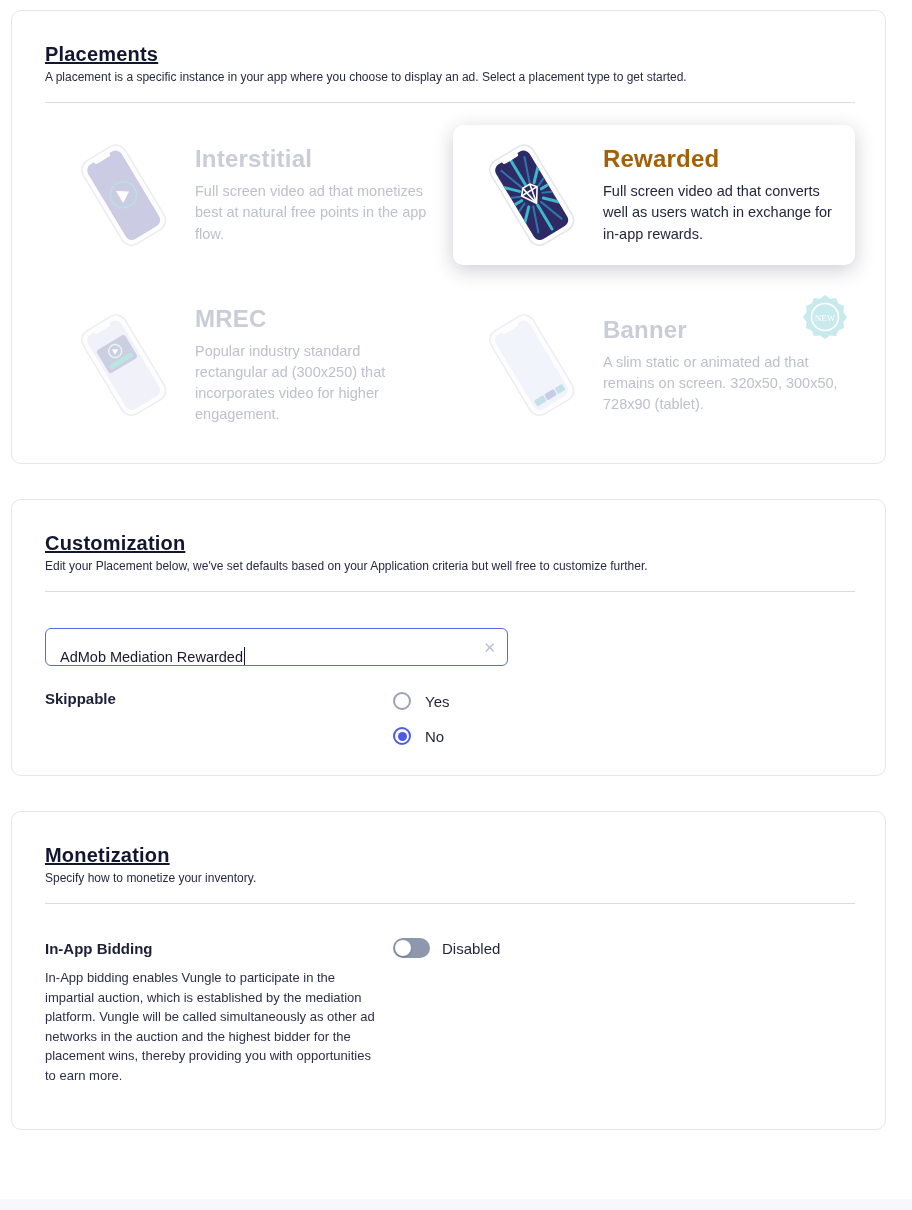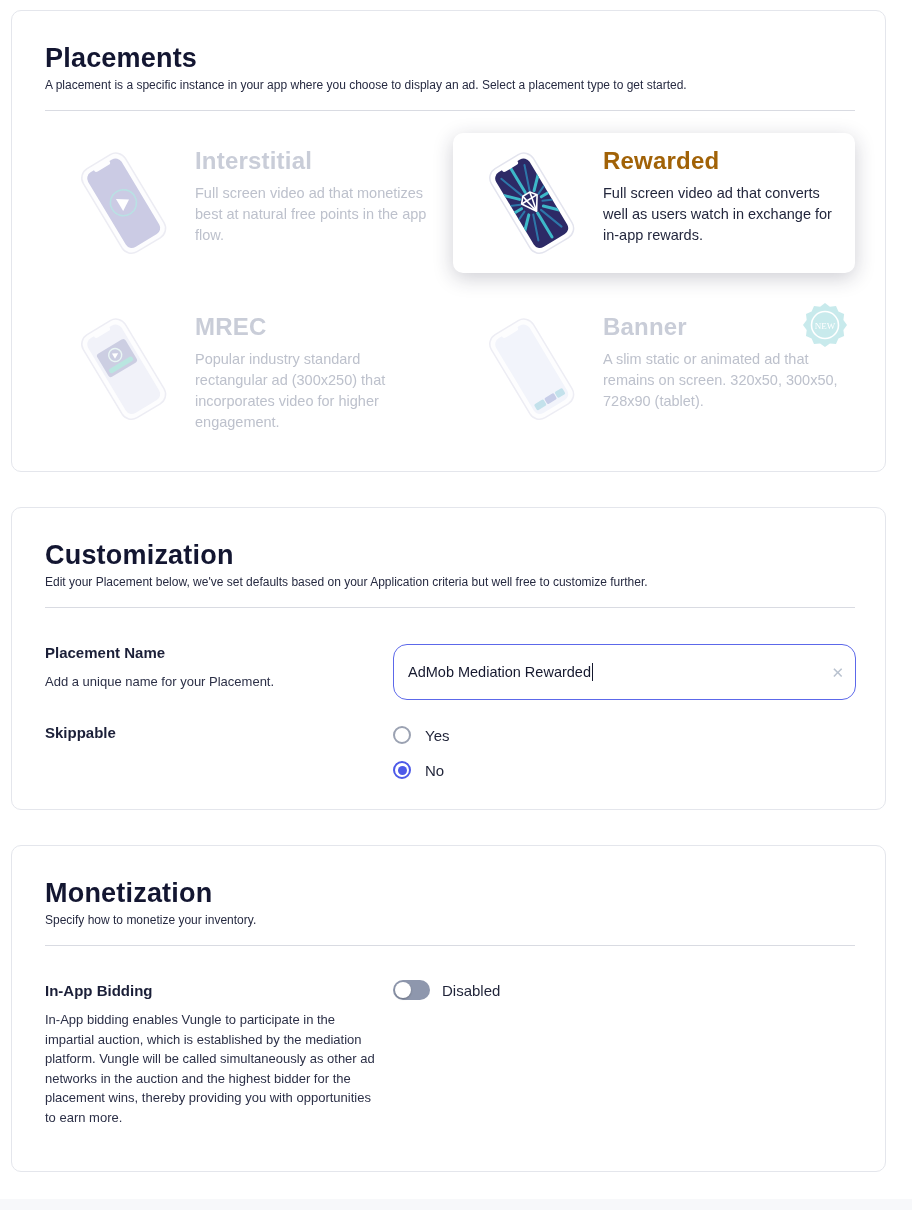--- a/index.html
+++ b/index.html
@@ -8,51 +8,51 @@
     width:912px; height:1210px; position:relative; overflow:hidden;
     font-family:"Liberation Sans", sans-serif; color:#23273d;
   }
   .card {
     background:#fff; border:1px solid #e4e6ec; border-radius:10px;
     margin:0 26px 0 11px; padding:32px 30px 30px 33px;
   }
   .card + .card { margin-top:35px; }
   #placements-card { margin-top:10px; padding-bottom:24px; }
   h1.card-title {
-    font-size:27px; font-weight:700; color:#131631; letter-spacing:.2px;
+    font-size:20px; font-weight:700; color:#131631; letter-spacing:.2px;text-decoration:underline;
   }
   .card-subtitle { font-size:12px; color:#262a41; margin-top:4px; }
   .divider { border:none; border-top:1px solid #d9dbe2; margin-top:18px; }
 
   
   .type-grid {
     display:grid; grid-template-columns:1fr 1fr; gap:26px 6px; margin-top:22px;
   }
   .type-cell {
-    display:flex; gap:10px; padding:14px 16px;
+    display:flex; align-items:center; gap:10px; padding:14px 16px;
     border-radius:10px; position:relative; cursor:pointer;
   }
   .type-cell.selected { background:#fff; box-shadow:0 5px 20px rgba(30,34,60,.22); }
   .phone-wrap { width:124px; flex:0 0 124px; display:flex; justify-content:center; }
   .type-text { flex:1; }
   .type-title { font-size:24px; font-weight:700; color:#c9cdd8; letter-spacing:.2px; }
   .type-desc { font-size:14.5px; line-height:1.45; color:#bdc1cc; margin-top:8px; max-width:272px; }
   .selected .type-title { color:#a16207; }
   .selected .type-desc { color:#23273d; }
   .badge-new { position:absolute; top:2px; right:6px; width:48px; height:48px; }
 
   
   .form-row { display:grid; grid-template-columns:348px 1fr; margin-top:36px; align-items:start; }
   .form-row.second { margin-top:24px; }
   .field-label { font-size:15px; font-weight:700; color:#1b1f38; }
   .field-help { font-size:13px; color:#2c3047; margin-top:11px; line-height:1.5; max-width:330px; }
 
   .text-input {
-    display:flex; align-items:center; height:56px; border:1.6px solid #5c68ea;
-    border-radius:14px; background:#fff; padding:0 12px 0 14px; position:relative;
+    display:flex; align-items:flex-end; height:38px; border:1.6px solid #5c68ea;
+    border-radius:6px; background:#fff; padding:0 12px 0 14px; position:relative;
     width:463px;
   }
   .text-input .value { font-size:14.5px; color:#15182e; }
   .caret { display:inline-block; width:1.4px; height:18px; background:#15182e; margin-left:1px; }
   .clear-x {
     position:absolute; right:11px; top:50%; transform:translateY(-50%);
     color:#b9c2cf; font-size:15px; cursor:pointer; line-height:1;
   }
 
   .radio-group { display:flex; flex-direction:column; gap:17px; margin-top:2px; }
@@ -199,24 +199,20 @@
 
   </div>
 </section>
 
 <section class="card">
   <h1 class="card-title">Customization</h1>
   <p class="card-subtitle">Edit your Placement below, we've set defaults based on your Application criteria but well free to customize further.</p>
   <hr class="divider">
 
   <div class="form-row">
-    <div>
-      <div class="field-label">Placement Name</div>
-      <div class="field-help">Add a unique name for your Placement.</div>
-    </div>
     <div class="text-input">
       <span class="value">AdMob Mediation Rewarded</span>
       <span class="caret"></span>
       <span class="clear-x">✕</span>
     </div>
   </div>
 
   <div class="form-row second">
     <div>
       <div class="field-label">Skippable</div>

